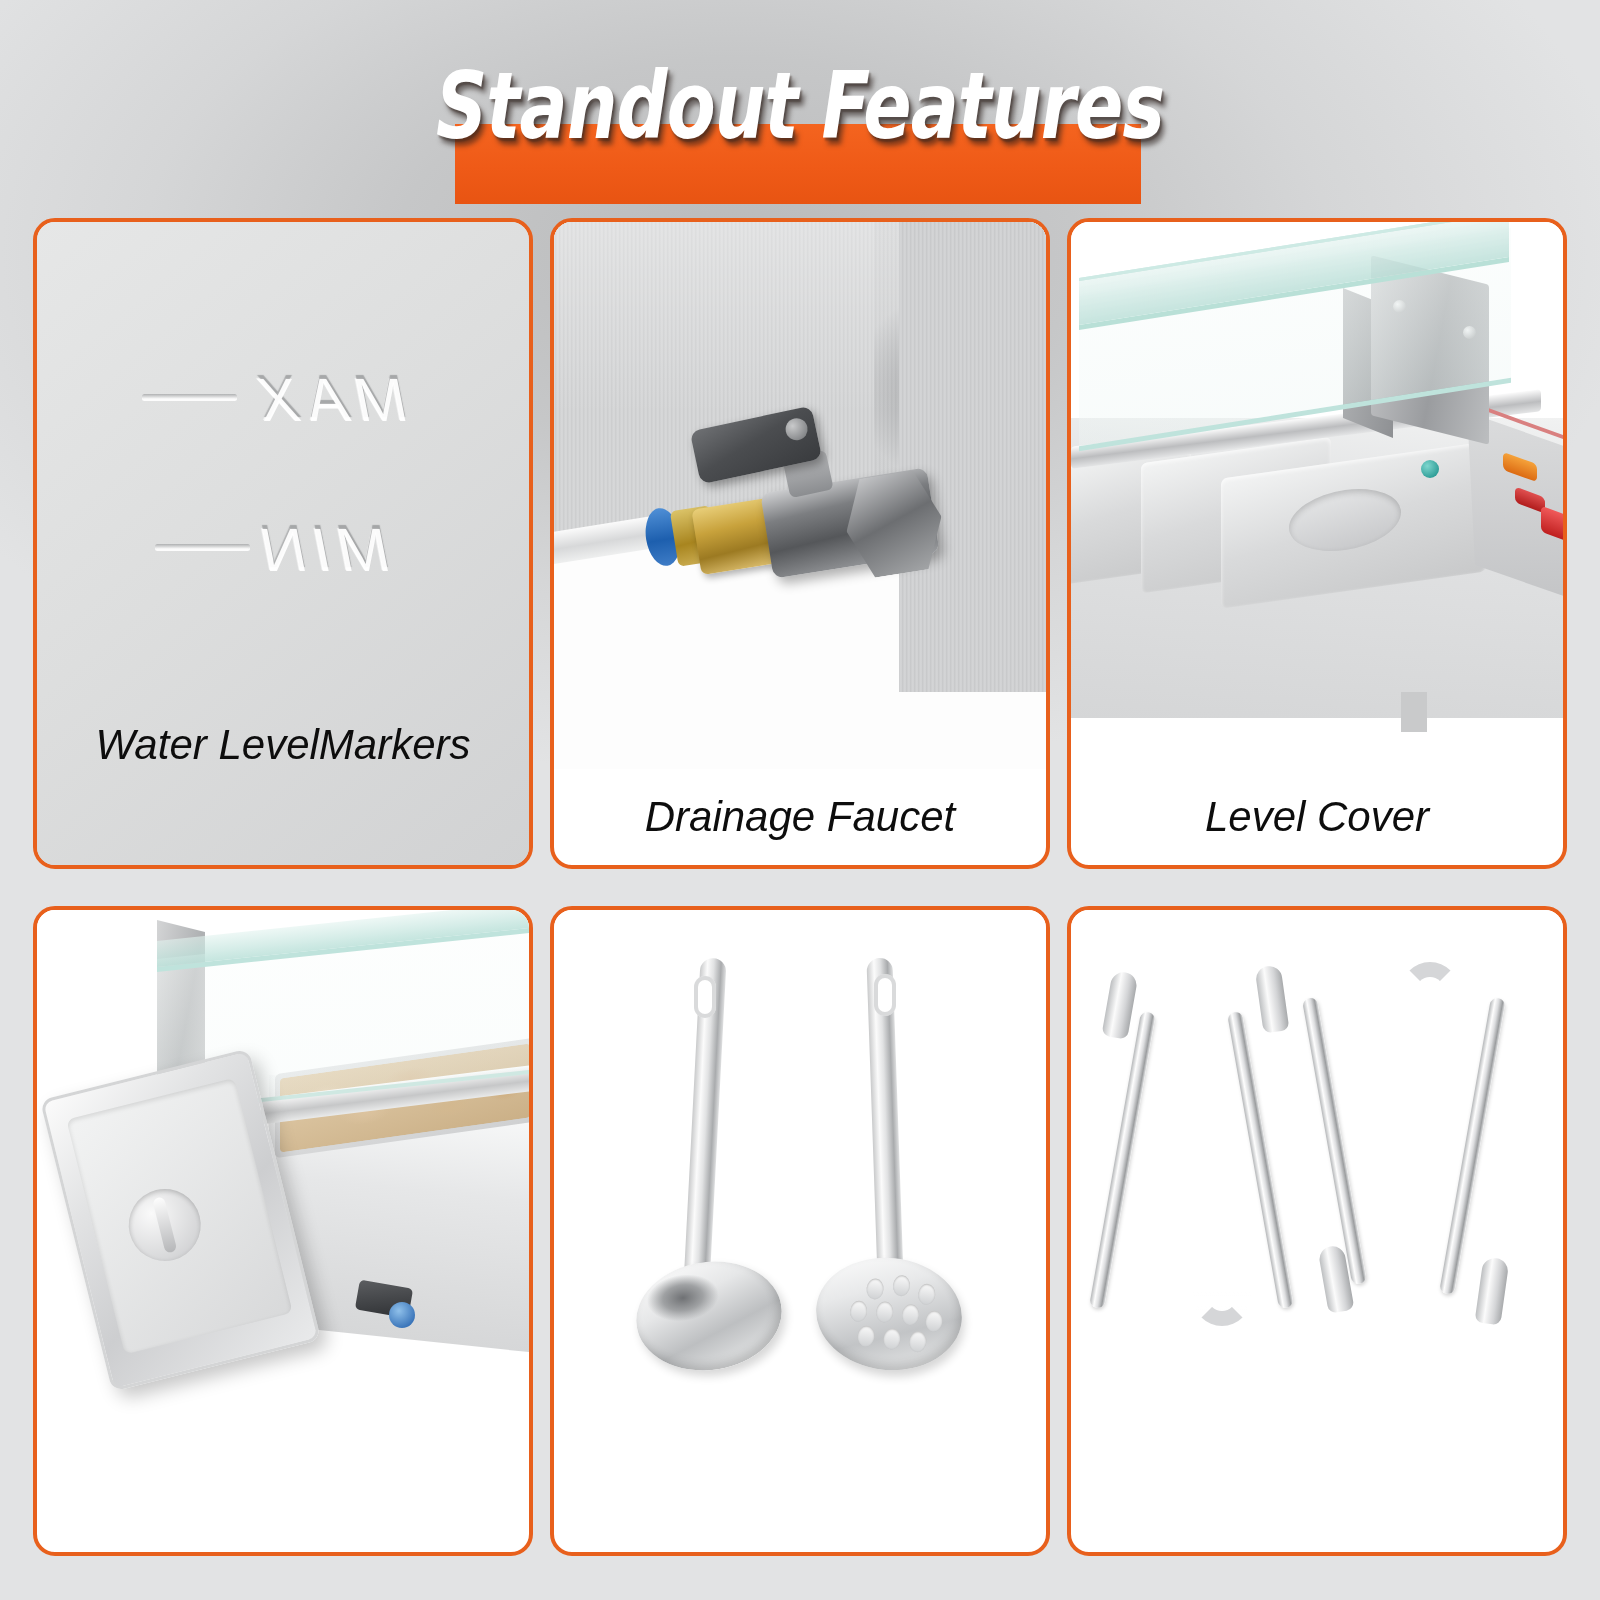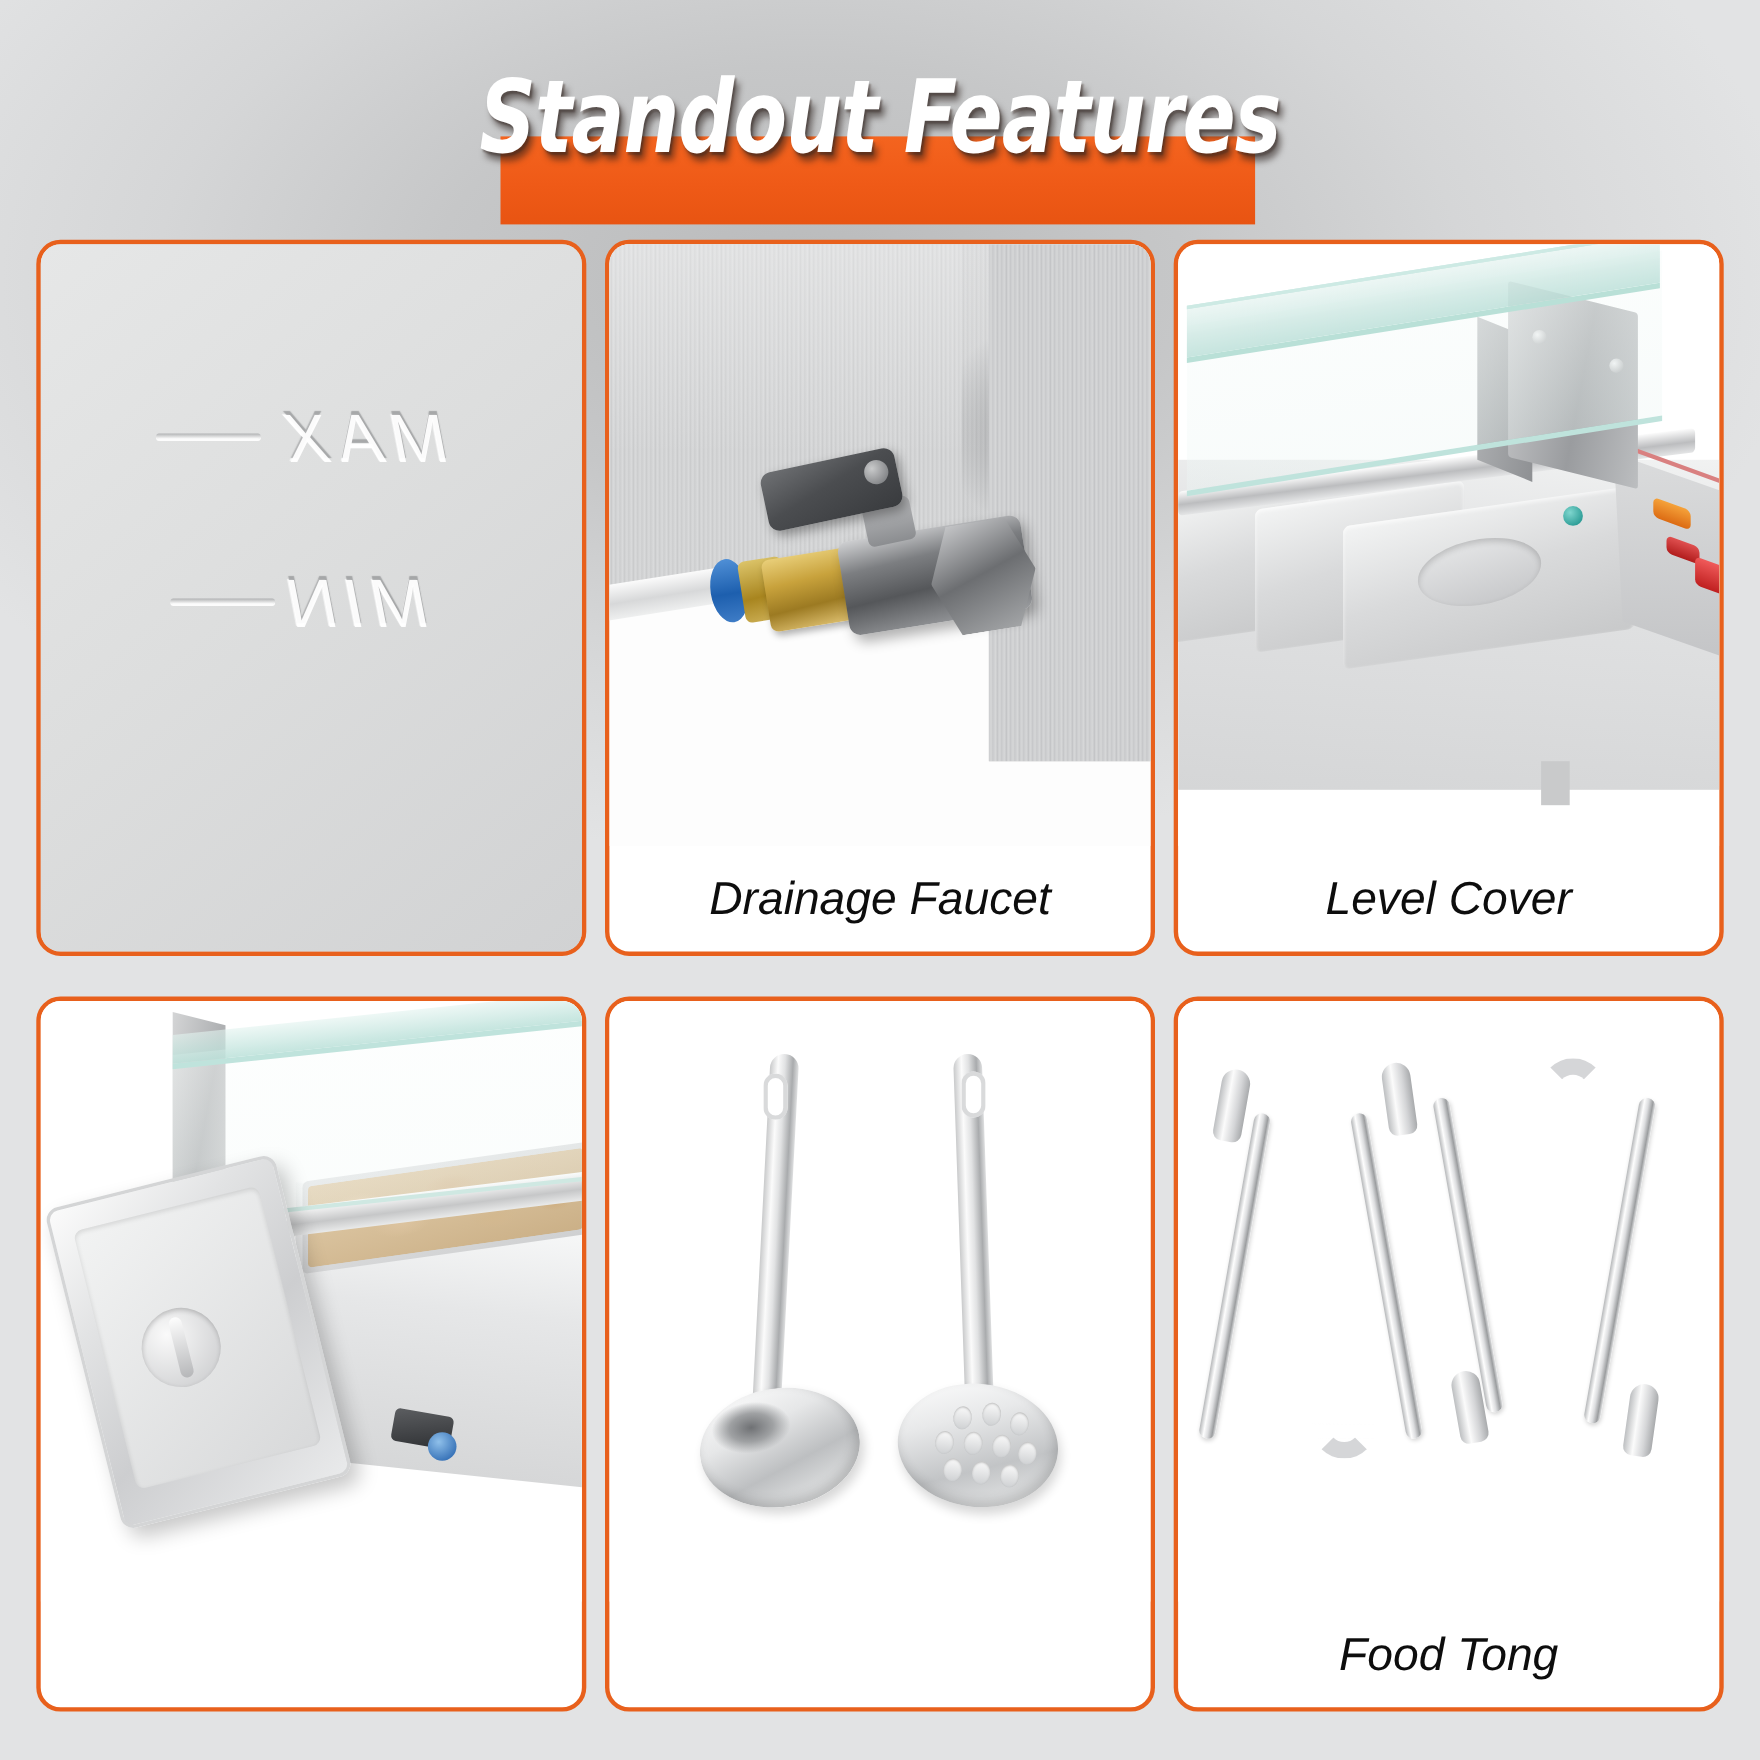--- a/index.html
+++ b/index.html
@@ -225,20 +225,25 @@
 
   <div class="grid">
 
     <div class="card c1">
       <div class="photo">
         <div class="dash d1"></div>
         <div class="emb max">MAX</div>
         <div class="dash d2"></div>
         <div class="emb min">MIN</div>
       </div>
+      <div class="caption two-line">
+        <span>Water Level</span>
+          <br>
+        <span>Markers</span>
+      </div>
     </div>
 
     <div class="card c2">
       <div class="photo">
         <div class="steel-panel"></div>
         <div class="steel-right"></div>
         <div class="hose"></div>
         <div class="bluering"></div>
         <div class="brass2"></div>
         <div class="brass"></div>
@@ -331,17 +336,16 @@
           <div class="tip" style="left:188px;top:56px;transform:rotate(-8deg);"></div>
         </div>
         <div>
           <div class="tip" style="left:252px;top:336px;transform:rotate(-10deg);"></div>
           <div class="arm" style="left:256px;top:86px;height:290px;transform:rotate(-10deg);"></div>
           <div class="bend top" style="left:330px;top:52px;"></div>
           <div class="arm" style="left:394px;top:86px;height:300px;transform:rotate(10deg);"></div>
           <div class="tip" style="left:408px;top:348px;transform:rotate(8deg);"></div>
         </div>
       </div>
-      <div class="caption">Food Tong</div>
     </div>
 
   </div>
 </div>
 
 </body></html>

